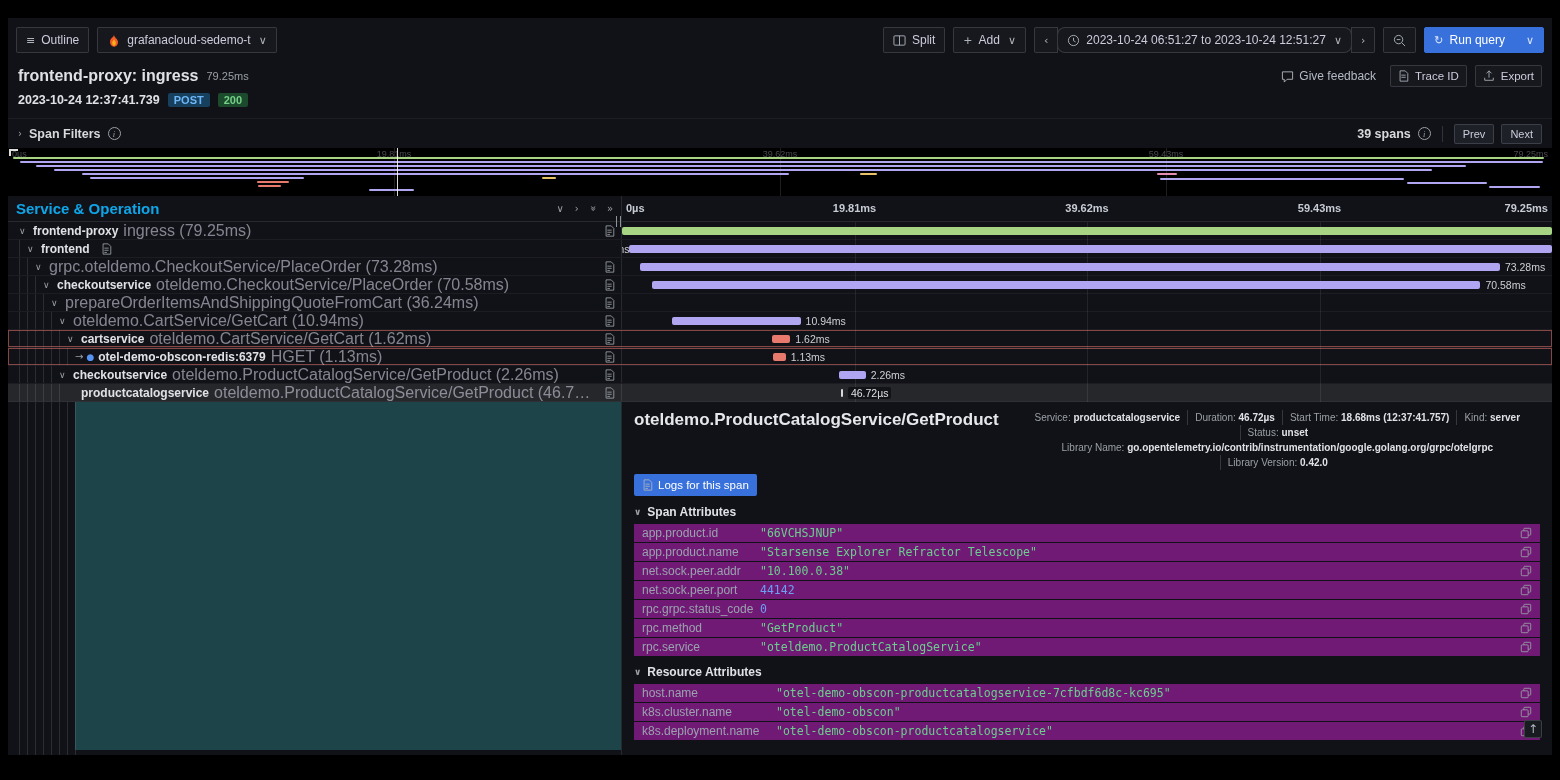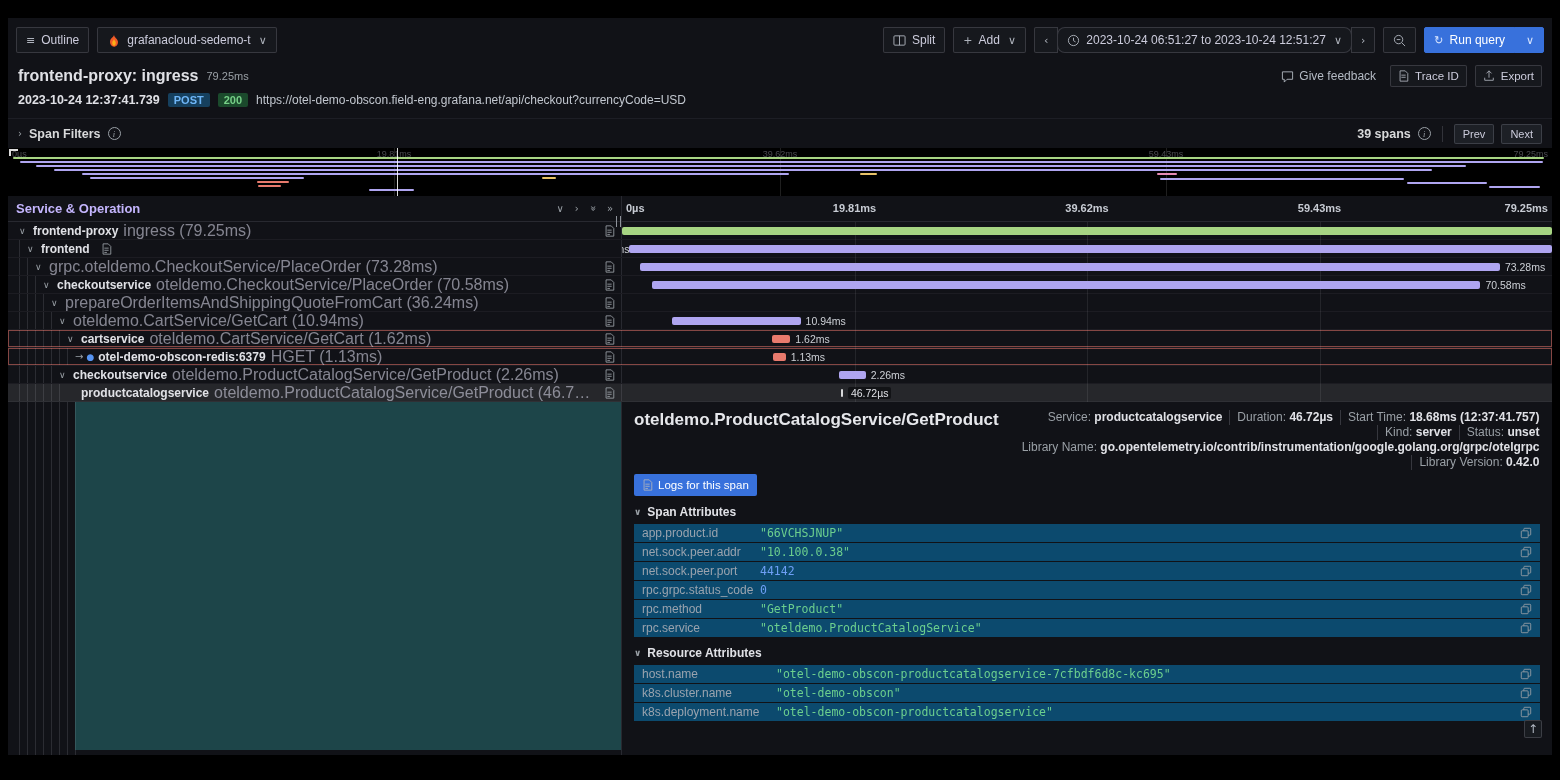--- a/index.html
+++ b/index.html
@@ -53,21 +53,21 @@
 .minimap{height:48px;flex:none;background:#000;position:relative;overflow:hidden}
 .mm-tick{position:absolute;top:1px;font-size:9px;color:rgba(204,204,220,0.35);transform:translateX(-50%);white-space:nowrap}
 .mm-grid{position:absolute;top:0;bottom:0;width:1px;background:rgba(255,255,255,0.12)}
 .mm-seg{position:absolute;height:2px;border-radius:1px}
 .mm-cursor{position:absolute;top:0;bottom:0;width:1px;background:rgba(255,255,255,0.85)}
 .mm-bracket{position:absolute;left:1px;top:1px;width:9px;height:7px;border-left:2px solid #dcdcdc;border-top:2px solid #dcdcdc}
 
 
 .tl-header{height:26px;flex:none;display:flex;border-bottom:1px solid rgba(204,204,220,0.13);position:relative;background:#111217}
 .tl-left{width:614px;flex:none;display:flex;align-items:center;gap:11px;padding:0 8px;border-right:1px solid rgba(204,204,220,0.13)}
-.tl-title{font-weight:700;font-size:13px;color:#c4b5fd;flex:1}
+.tl-title{font-weight:700;font-size:15px;color:#0ea5e9;flex:1}
 .tl-ico{color:#9aa0a6;font-size:10px;cursor:pointer}
 .rot90{display:inline-block;transform:rotate(90deg)}
 .col-resize{position:absolute;left:608px;top:20px;width:5px;height:11px;border-left:1px solid #8e939b;border-right:1px solid #8e939b;z-index:3;cursor:col-resize}
 .tl-right{flex:1;position:relative}
 .tl-tick{position:absolute;top:6px;font-size:11px;font-weight:600;color:#c7cbd3;white-space:nowrap}
 
 
 .rows{flex:none;position:relative}
 .grid-overlay{position:absolute;left:614px;top:0;right:0;bottom:0;pointer-events:none}
 .grid-line{position:absolute;top:0;bottom:0;width:1px;background:rgba(204,204,220,0.1)}
@@ -87,29 +87,29 @@
 .bar-label{position:absolute;top:2.5px;font-size:10.5px;color:#cdd0d6;white-space:nowrap}
 .bar-label.chip{background:rgba(10,11,14,0.7);padding:0 3px;border-radius:2px;color:#e0e1e6}
 
 
 .bottom{flex:1;display:flex;overflow:hidden}
 .bottom-left{width:614px;flex:none;position:relative;border-right:1px solid rgba(204,204,220,0.13);overflow:hidden}
 .teal{position:absolute;left:67px;right:0;top:0;bottom:5px;background:#1d4549}
 .detail{flex:1;position:relative;padding:8px 12px 0;overflow:hidden}
 .detail-hdr{display:flex;justify-content:space-between;gap:16px}
 .detail-title{font-size:17px;font-weight:700;color:#e6e7eb;white-space:nowrap}
-.detail-meta{text-align:right;font-size:12px;color:#9aa0a6;line-height:15px}
+.detail-meta{text-align:center;font-size:10px;color:#9aa0a6;line-height:15px}
 .meta-item{display:inline-block;padding:0 7px;white-space:nowrap;border-left:1px solid rgba(204,204,220,0.2)}
 .meta-item:first-child{border-left:none}
 .meta-item b{color:#e0e1e6}
 .logs-btn{margin-top:4px;display:inline-flex;align-items:center;gap:5px;background:var(--accent);color:#fff;
   font-size:11.5px;height:22px;padding:0 8px;border-radius:2px;border:none;cursor:pointer}
 .attr-title{display:flex;align-items:center;gap:6px;margin:8px 0 4px;font-size:12px;font-weight:700;color:#e0e1e6;height:16px}
 .attr-title .u-icon{font-size:9px;color:#9aa0a6}
-.attr-row{display:flex;align-items:center;height:18px;margin-bottom:1px;background:#0c4a6e;padding:0 8px;font-size:12px}
+.attr-row{display:flex;align-items:center;height:18px;margin-bottom:1px;background:#701a75;padding:0 8px;font-size:12px}
 .attr-key{flex:none;color:#9aa3ae}
 .attr-key.k1{width:118px}
 .attr-key.k2{width:134px}
 .attr-val{font-family:"DejaVu Sans Mono","Liberation Mono",monospace;font-size:11.5px;white-space:nowrap;overflow:hidden;text-overflow:ellipsis}
 .attr-val.string{color:var(--string-color)}
 .attr-val.number{color:var(--number-color)}
 .copy-icon{margin-left:auto;color:#9aa0a6;display:inline-flex;cursor:pointer;flex:none}
 .scroll-up{position:absolute;right:10px;top:318px;color:#b4bac4;font-size:12px;border:1px solid rgba(204,204,220,0.2);
   border-radius:2px;width:18px;height:18px;display:flex;align-items:center;justify-content:center;background:#181b20;cursor:pointer}
 </style>
@@ -214,21 +214,20 @@
               <path d="M2 9v3h10V9" fill="none" stroke="currentColor"></path>
             </svg>
         </span>
         <span>Export</span>
       </button>
     </div>
     <div class="th-row2">
       <span class="trace-ts">2023-10-24 12:37:41.739</span>
       <span class="badge method">POST</span>
       <span class="badge status">200</span>
-      <span class="trace-url">https://otel-demo-obscon.field-eng.grafana.net/api/checkout?currencyCode=USD</span>
     </div>
   </div>
 
   <div class="filters-bar">
     <span class="fb-chev u-icon">›</span>
     <span class="fb-title">Span Filters</span>
     <span class="info-badge">i</span>
     <div class="spacer"></div>
     <span class="span-count">39 spans</span>
     <span class="info-badge">i</span>
@@ -530,20 +529,30 @@
             <span class="attr-key k1">app.product.id</span>
             <span class="attr-val string">"66VCHSJNUP"</span>
             <span class="copy-icon">
               <svg width="12" height="12" viewBox="0 0 14 14">
                 <rect x="1.5" y="4.5" width="8" height="8" rx="1" fill="none" stroke="currentColor"></rect>
                 <path d="M4.5 4.5v-2a1 1 0 0 1 1-1h6a1 1 0 0 1 1 1v6a1 1 0 0 1-1 1h-2" fill="none" stroke="currentColor"></path>
               </svg>
             </span>
           </div>
           <div class="attr-row">
+            <span class="attr-key k1">app.product.name</span>
+            <span class="attr-val string">"Starsense Explorer Refractor Telescope"</span>
+            <span class="copy-icon">
+              <svg width="12" height="12" viewBox="0 0 14 14">
+                <rect x="1.5" y="4.5" width="8" height="8" rx="1" fill="none" stroke="currentColor"></rect>
+                <path d="M4.5 4.5v-2a1 1 0 0 1 1-1h6a1 1 0 0 1 1 1v6a1 1 0 0 1-1 1h-2" fill="none" stroke="currentColor"></path>
+              </svg>
+            </span>
+          </div>
+          <div class="attr-row">
             <span class="attr-key k1">net.sock.peer.addr</span>
             <span class="attr-val string">"10.100.0.38"</span>
             <span class="copy-icon">
               <svg width="12" height="12" viewBox="0 0 14 14">
                 <rect x="1.5" y="4.5" width="8" height="8" rx="1" fill="none" stroke="currentColor"></rect>
                 <path d="M4.5 4.5v-2a1 1 0 0 1 1-1h6a1 1 0 0 1 1 1v6a1 1 0 0 1-1 1h-2" fill="none" stroke="currentColor"></path>
               </svg>
             </span>
           </div>
           <div class="attr-row">

